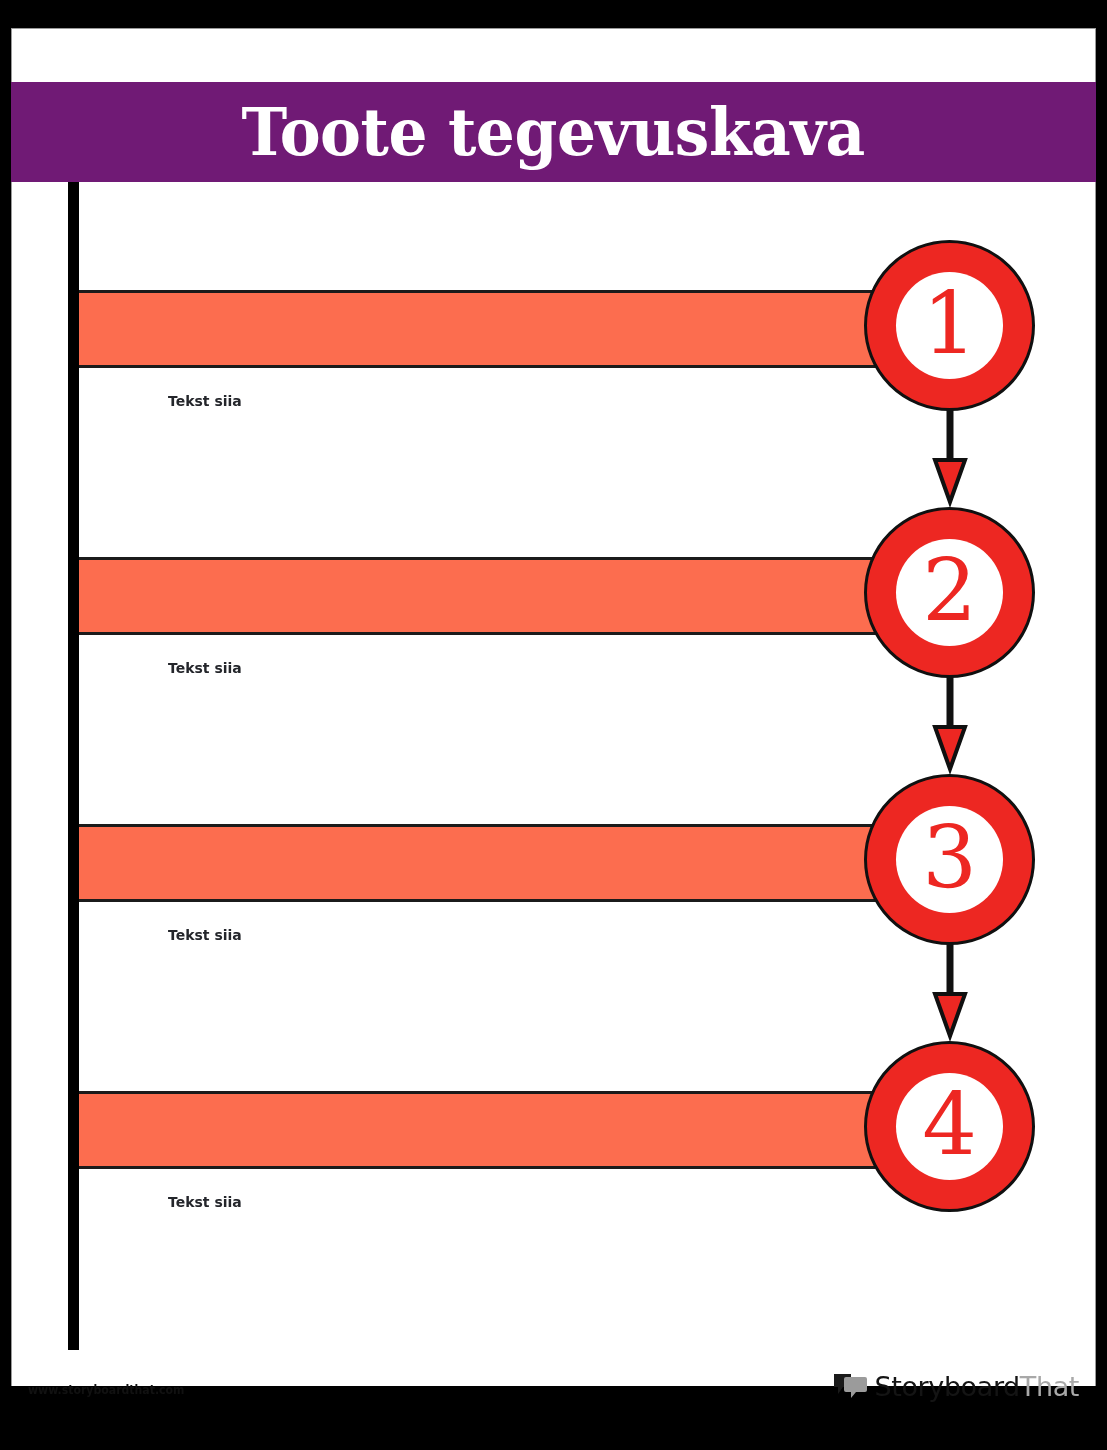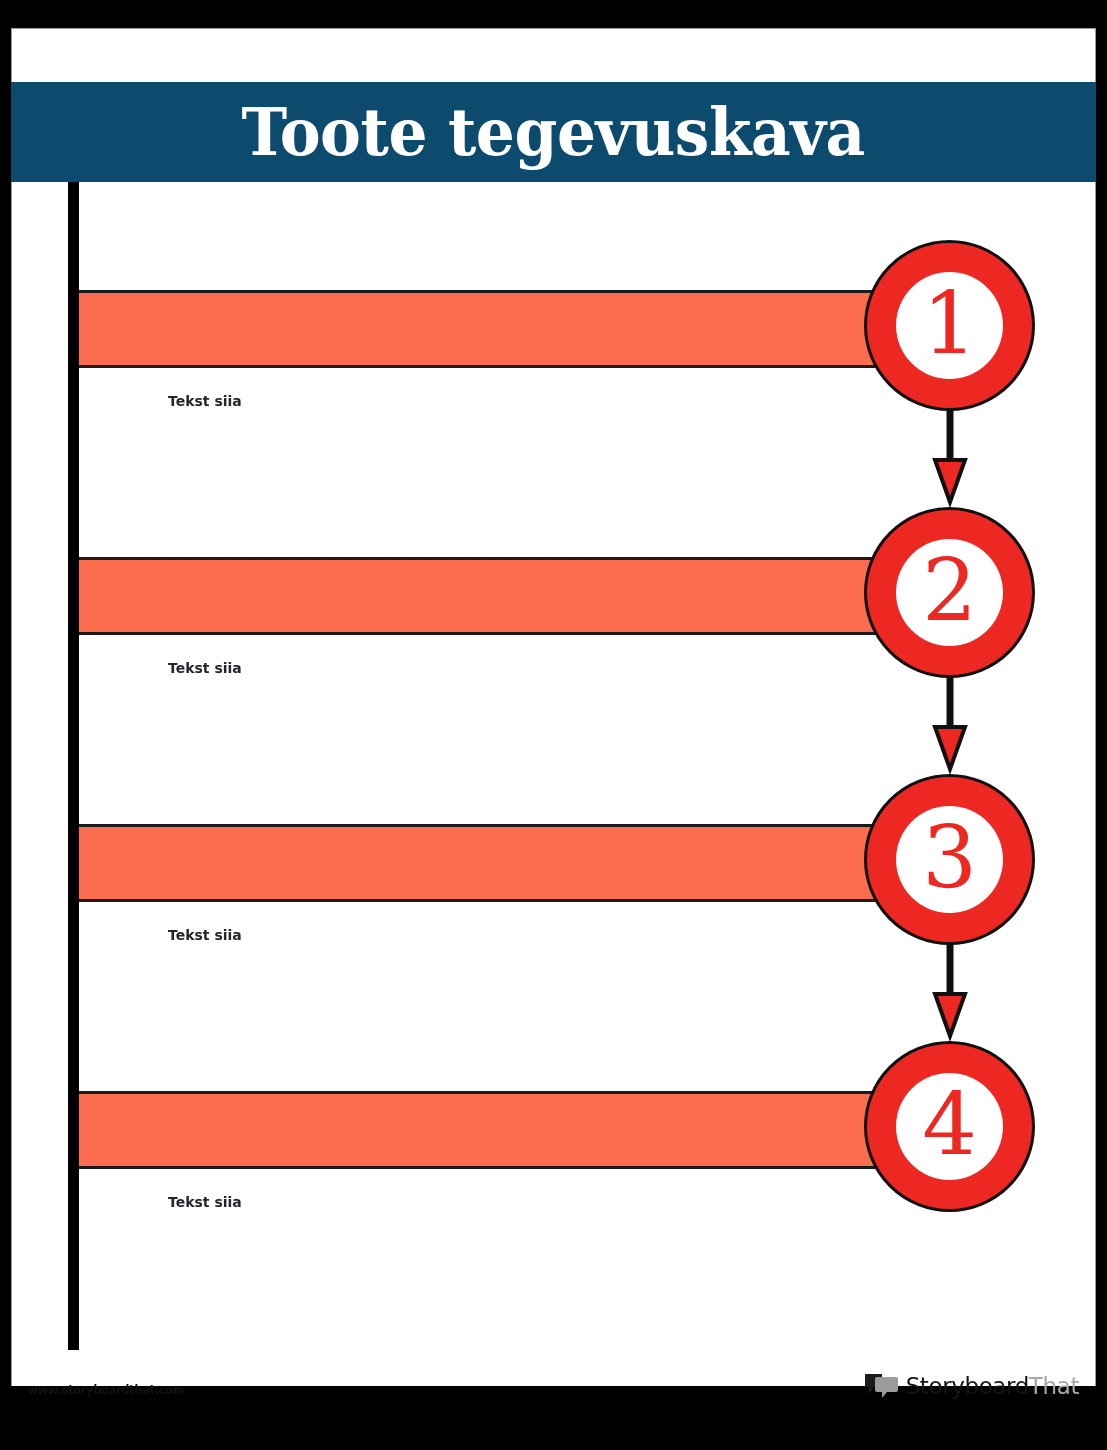--- a/index.html
+++ b/index.html
@@ -32,21 +32,21 @@
     border-top: 1px solid #9a9a9a;
   }
 
   
   .title-band {
     position: absolute;
     left: 11px;
     top: 82px;
     width: 1085px;
     height: 100px;
-    background: #0c4a6e;
+    background: #701a75;
     display: flex;
     align-items: center;
     justify-content: center;
   }
   .title-text {
     color: #ffffff;
     font-family: "DejaVu Serif", "Liberation Serif", serif;
     font-weight: 700;
     font-size: 66px;
     letter-spacing: -0.5px;
@@ -172,21 +172,21 @@
     gap: 8px;
   }
   .brand-bubbles {
     position: relative;
     width: 34px;
     height: 26px;
     flex: none;
   }
   .brand-word {
     font-family: "DejaVu Sans", "Liberation Sans", sans-serif;
-    font-size: 23px;
+    font-size: 27px;
     font-weight: 400;
     letter-spacing: -0.4px;
     line-height: 1;
     white-space: nowrap;
   }
   .brand-word .b1 { color: #141414; }
   .brand-word .b2 { color: #a8a8a8; }
 </style>
 </head>
 <body>

